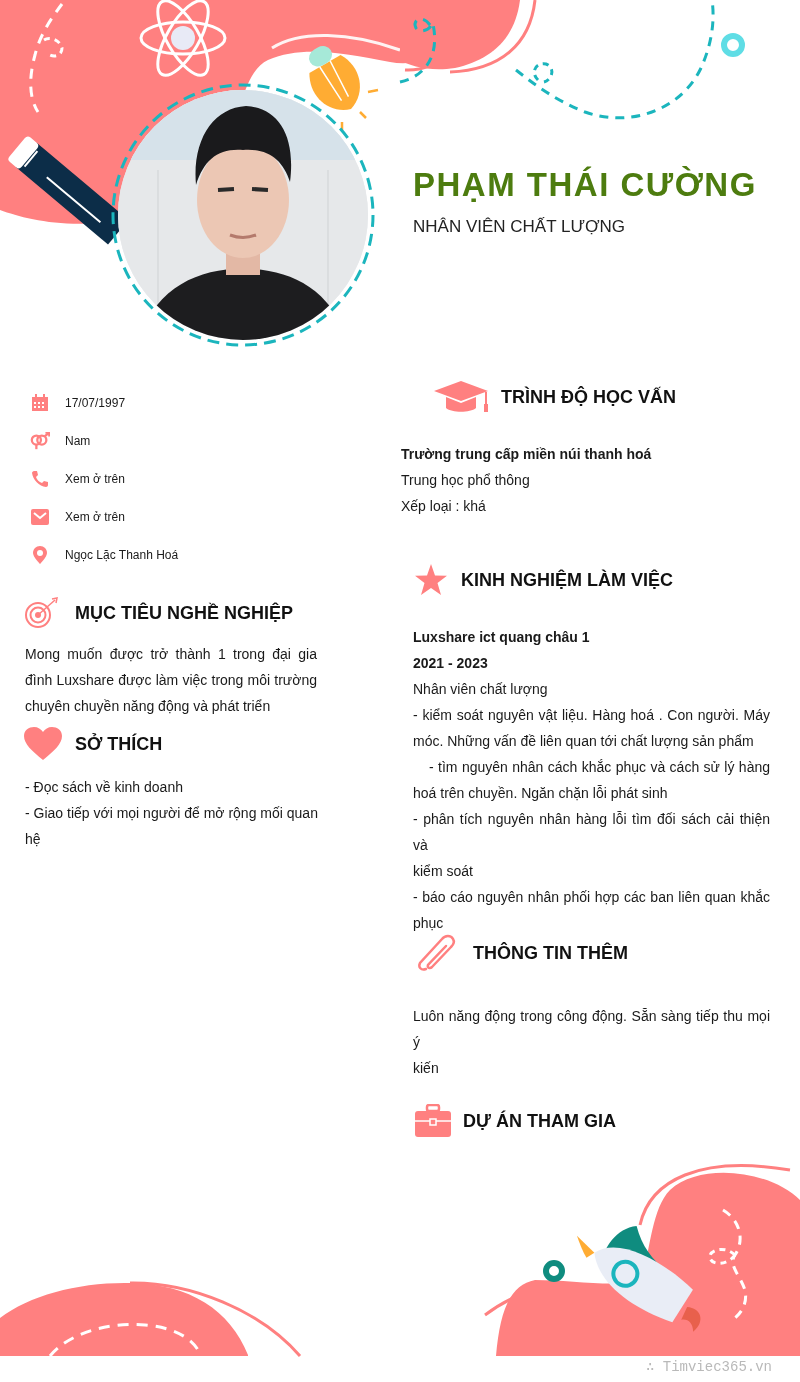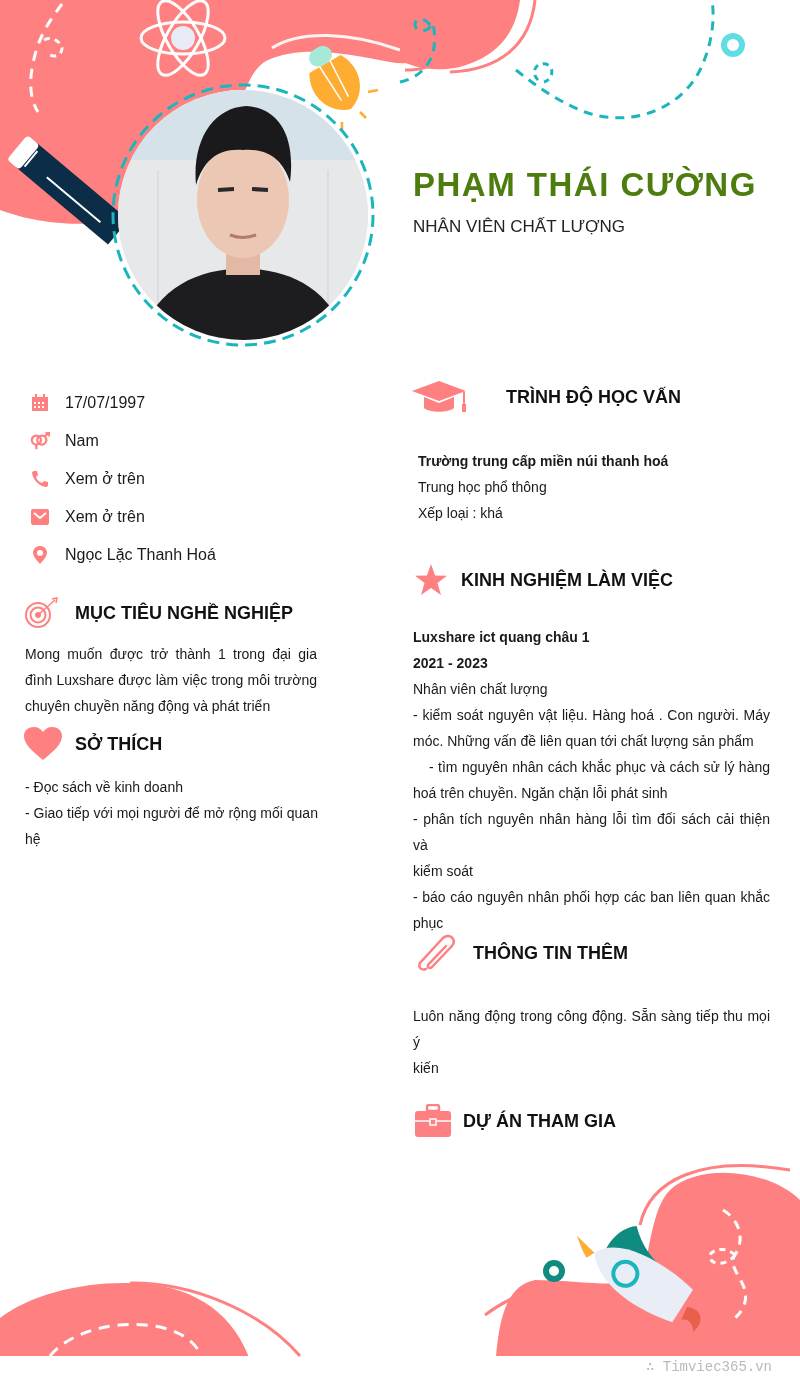--- a/index.html
+++ b/index.html
@@ -7,21 +7,21 @@
     body { position: relative; font-family: "Liberation Sans", "DejaVu Sans", sans-serif; color: #1a1a1a; }
     .deco { position: absolute; left: 0; top: 0; }
     .photo-wrap { position: absolute; left: 110px; top: 82px; width: 266px; height: 266px; }
     .photo { position: absolute; left: 8px; top: 8px; width: 250px; height: 250px; border-radius: 50%; overflow: hidden; background: #e9ecef; }
     .name { position: absolute; left: 413px; top: 166px; font-size: 33px; font-weight: bold; letter-spacing: 1.5px; color: #4d7c0f; white-space: nowrap; }
     .job-title { position: absolute; left: 413px; top: 217px; font-size: 17px; color: #222; white-space: nowrap; }
 
     .contact { position: absolute; left: 30px; top: 384px; width: 300px; }
     .contact-row { display: flex; align-items: center; height: 38px; }
     .contact-row .ic { width: 20px; height: 20px; display: flex; align-items: center; justify-content: center; margin-right: 15px; }
-    .contact-row .txt { font-size: 16px; color: #1a1a1a; }
+    .contact-row .txt { font-size: 12px; color: #1a1a1a; }
 
     .sec-head { position: absolute; display: flex; align-items: center; }
     .sec-head .title { font-size: 18px; font-weight: bold; color: #111; white-space: nowrap; }
     .para { position: absolute; font-size: 14px; line-height: 26px; color: #1a1a1a; }
     .justify { text-align: justify; }
     .bold { font-weight: bold; }
 
     .watermark { position: absolute; right: 28px; top: 1358px; font-family: "Liberation Mono", "DejaVu Sans Mono", monospace; font-size: 14px; color: #b9b9b9; white-space: nowrap; }
   </style>
 </head>
@@ -175,32 +175,32 @@
       </svg>
   </span>
   <span class="title">SỞ THÍCH</span>
 </div>
 <div class="para" style="left:25px; top:774px; width:300px;">
   <div>- Đọc sách về kinh doanh</div>
   <div>- Giao tiếp với mọi người để mở rộng mối quan</div>
   <div>hệ</div>
 </div>
 
-<div class="sec-head" style="left:412px; top:380px;gap:27px;">
+<div class="sec-head" style="left:434px; top:380px;">
   <span style="width:56px;height:34px;margin-right:11px;display:inline-block;">
     <svg width="56" height="34" viewBox="0 0 56 34">
         <path d="M0,11 L27,1 L54,11 L27,21 Z" fill="#ff8080"></path>
         <path d="M12,17 L12,28 C18,33 36,33 42,28 L42,17 L27,23 Z" fill="#ff8080"></path>
         <line x1="52" y1="12" x2="52" y2="27" stroke="#ff8080" stroke-width="2"></line>
         <rect x="50" y="24" width="4" height="8" fill="#ff8080"></rect>
       </svg>
   </span>
   <span class="title">TRÌNH ĐỘ HỌC VẤN</span>
 </div>
-<div class="para" style="left:418px; top:441px; width:360px;margin-top:7px;">
+<div class="para" style="left:401px; top:441px; width:360px;">
   <div class="bold">Trường trung cấp miền núi thanh hoá</div>
   <div>Trung học phổ thông</div>
   <div>Xếp loại : khá</div>
 </div>
 
 <div class="sec-head" style="left:414px; top:563px;">
   <span style="width:34px;height:34px;margin-right:13px;display:inline-block;">
     <svg width="34" height="34" viewBox="0 0 34 34">
         <path d="M17,1 L21,12.5 L33,12.7 L23.5,20 L27,32 L17,25 L7,32 L10.5,20 L1,12.7 L13,12.5 Z" fill="#ff8080"></path>
       </svg>

